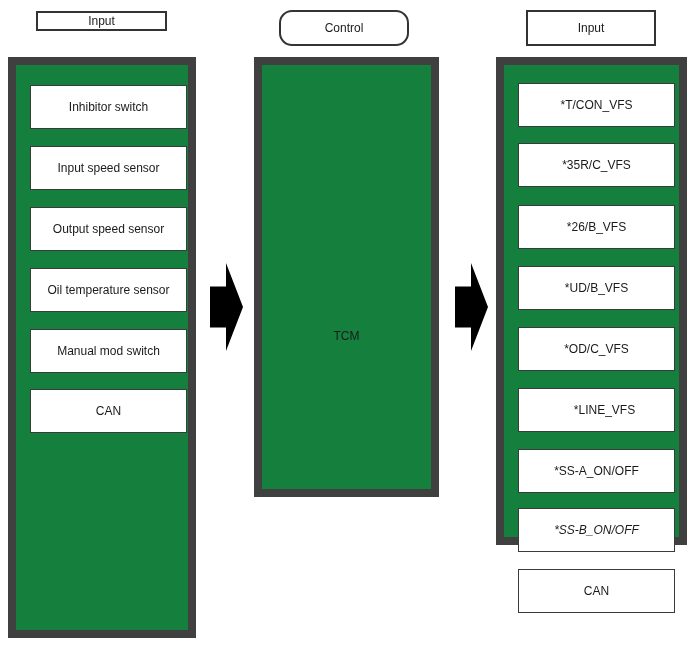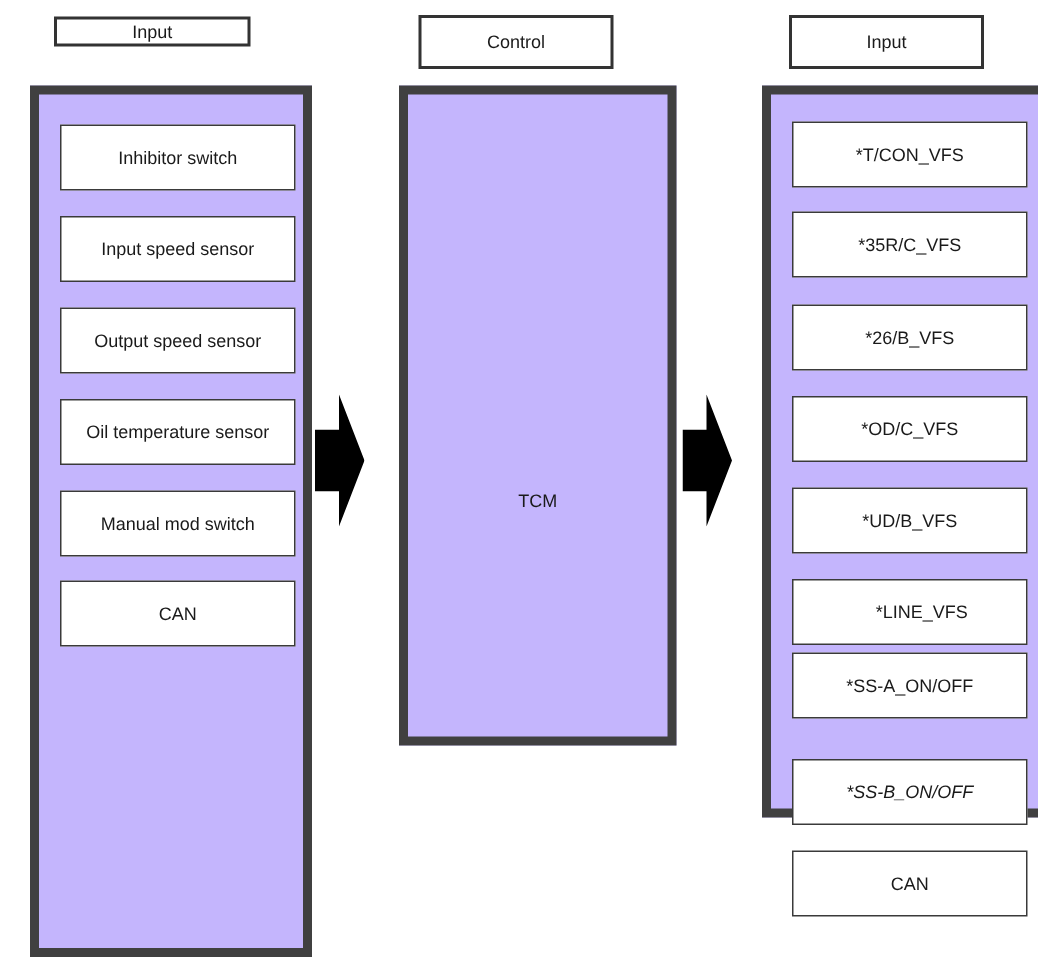--- a/index.html
+++ b/index.html
@@ -22,30 +22,29 @@
     position: absolute;
     box-sizing: border-box;
     border: 2px solid #333333;
     background: #ffffff;
     display: flex;
     align-items: center;
     justify-content: center;
     text-align: center;
   }
   #h-input   { left: 36px;  top: 11px; width: 131px; height: 20px; }
-  #h-control { left: 279px; top: 10px; width: 130px; height: 36px; }
+  #h-control { left: 279px; top: 10px; width: 130px; height: 36px; border-radius: 13px; }
   #h-output  { left: 526px; top: 10px; width: 130px; height: 36px; }
 
   
   .panel {
     position: absolute;
     box-sizing: border-box;
-    border: 6px solid #404040;
-    background: #c4b5fd;
-    margin-left: 12px;
+    border: 8px solid #404040;
+    background: #15803d;
   }
   #p-input   { left: 8px;   top: 57px; width: 188px; height: 581px; }
   #p-control { left: 254px; top: 57px; width: 185px; height: 440px; }
   #p-output  { left: 496px; top: 57px; width: 191px; height: 488px; }
 
   
   .cell {
     position: absolute;
     box-sizing: border-box;
     border: 1.5px solid #3a3a3a;
@@ -65,21 +64,21 @@
   #p-input .cell:nth-child(4) { top: 203px; }
   #p-input .cell:nth-child(5) { top: 264px; }
   #p-input .cell:nth-child(6) { top: 324px; }
 
   #p-output .cell:nth-child(1) { top: 18px; }
   #p-output .cell:nth-child(2) { top: 78px; }
   #p-output .cell:nth-child(3) { top: 140px; }
   #p-output .cell:nth-child(4) { top: 201px; }
   #p-output .cell:nth-child(5) { top: 262px; }
   #p-output .cell:nth-child(6) { top: 323px; padding-left: 16px; }
-  #p-output .cell:nth-child(7) { top: 372px; }
+  #p-output .cell:nth-child(7) { top: 384px; }
   #p-output .cell:nth-child(8) { top: 443px; font-style: italic; }
   #p-output .cell:nth-child(9) { top: 504px; }
 
   
   .tcm-label {
     position: absolute;
     left: 0;
     right: 0;
     top: 264px;
     text-align: center;
@@ -121,21 +120,21 @@
   </div>
 
   <svg class="arrow" id="arrow-2" viewBox="0 0 33 88" aria-hidden="true">
     <polygon points="0,23.5 16,23.5 16,0 33,44 16,88 16,64.5 0,64.5" fill="#000000"></polygon>
   </svg>
 
   <div class="panel" id="p-output">
     <div class="cell">*T/CON_VFS</div>
     <div class="cell">*35R/C_VFS</div>
     <div class="cell">*26/B_VFS</div>
+    <div class="cell">*UD/B_VFS</div>
     <div class="cell">*OD/C_VFS</div>
-    <div class="cell">*UD/B_VFS</div>
     <div class="cell">*LINE_VFS</div>
     <div class="cell">*SS-A_ON/OFF</div>
     <div class="cell">*SS-B_ON/OFF</div>
     <div class="cell">CAN</div>
   </div>
 
 </div>
 
 </body></html>

